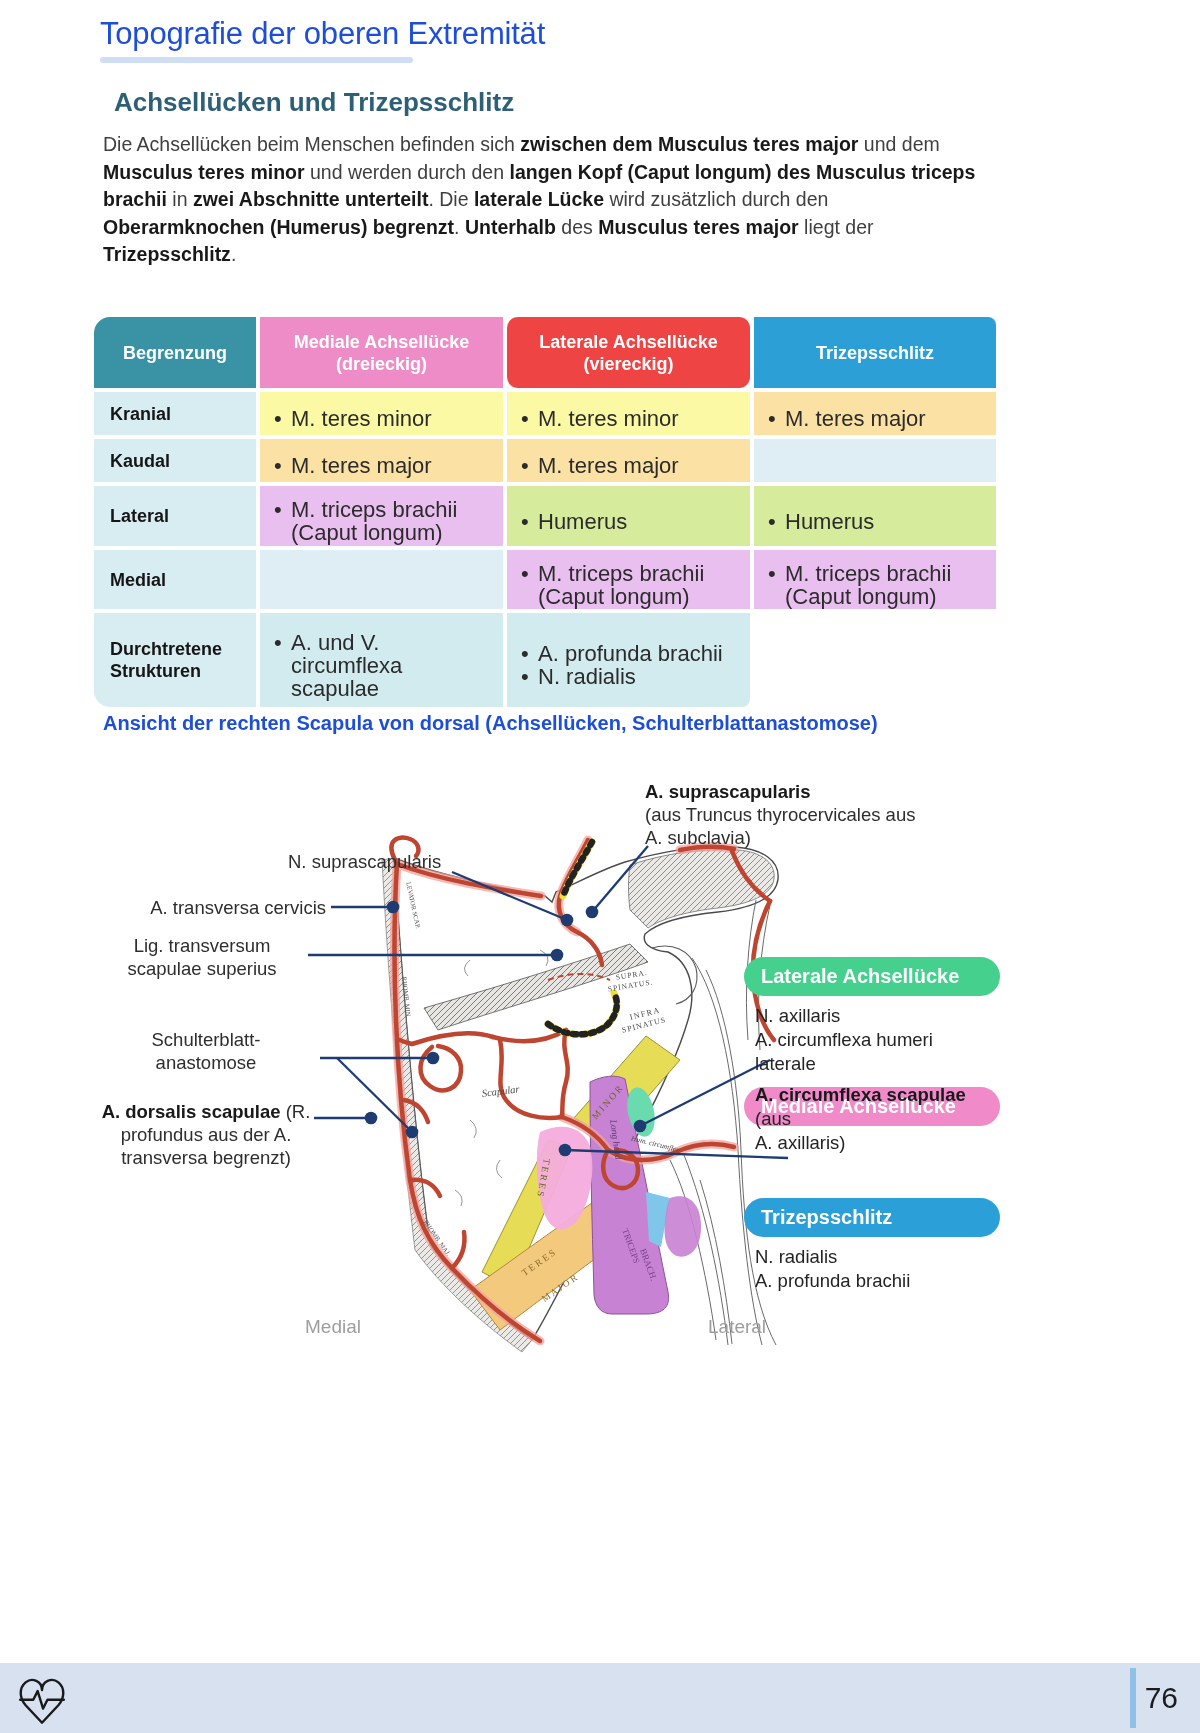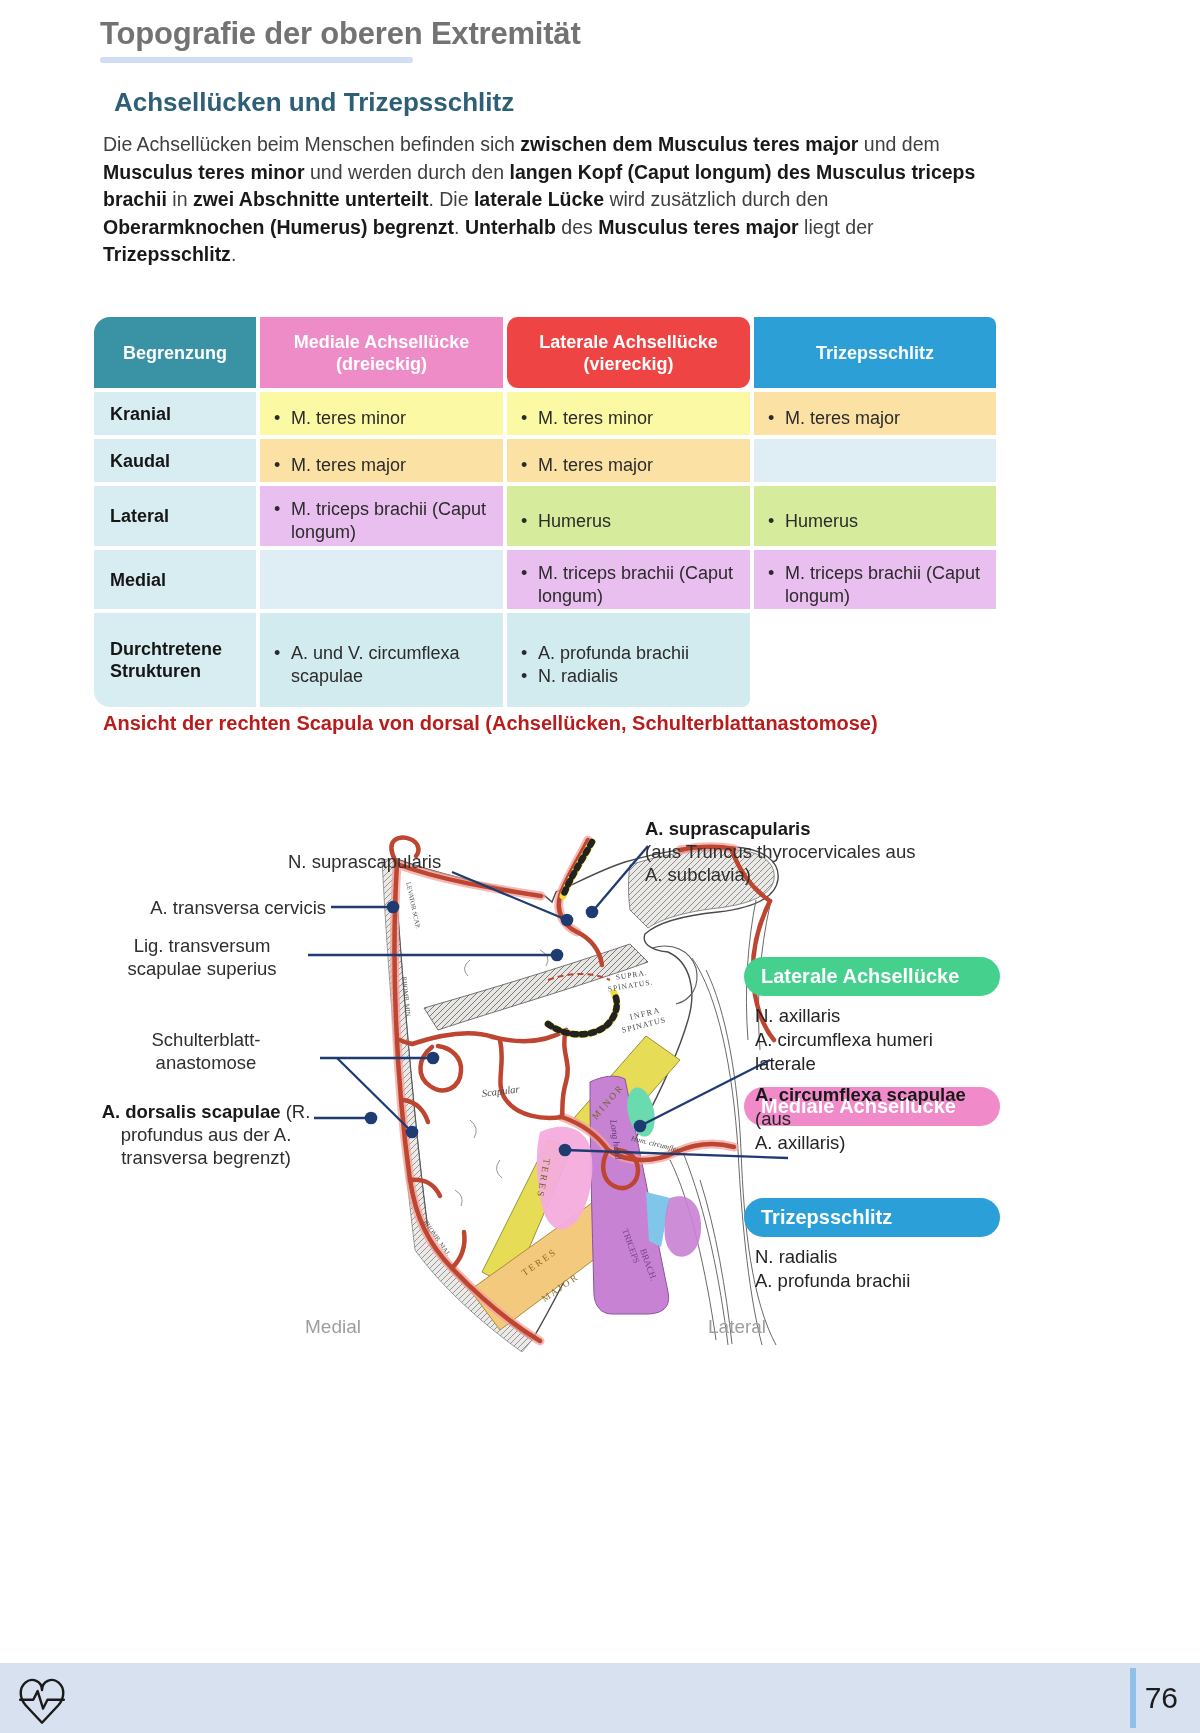--- a/index.html
+++ b/index.html
@@ -2,50 +2,50 @@
 <html style="--heading: #2D6076; --underline: #CFDDF5; --cellYellow: #FBF9A3; --cellOrange: #FBE2A4; --cellPurple: #E9BFEF; --cellGreen: #D6EB9B; --cellCyan: #D2EBEE; --cellBlank: #DFEEF4; --labelCell: #D8EDF2; --pillGreen: #45D08E; --pillPink: #F08AC9; --pillBlue: #2BA0D8; --leader: #1E3C72; --artery: #BE4530; --arteryGlow: #F2A39E; --nerveYellow: #F2DE39; --muscleYellow: #E7DC55; --muscleTan: #F3C97D; --musclePurple: #C882D3; --gapPink: #F4ACDE; --gapTeal: #69DBAF; --gapBlue: #7FC6EA; --footer: #D8E1F0; --footerAccent: #8FC0E5;"><head>
 <meta charset="utf-8">
 <style>
   html,body{margin:0;padding:0;}
   body{width:1200px;height:1733px;position:relative;background:#ffffff;
        font-family:"Liberation Sans",sans-serif;overflow:hidden;}
   .abs{position:absolute;}
   .b{font-weight:700;color:#191919;}
 
   
-  #page-title{left:100px;top:16px;font-size:31px;font-weight:700;color:#737373;letter-spacing:-.2px;}
+  #page-title{left:100px;top:16px;font-size:31px;font-weight:400;color:#1d4ed8;letter-spacing:-.2px;}
   #title-underline{left:100px;top:57px;width:313px;height:6px;border-radius:3px;background:var(--underline);}
   #section-heading{left:114px;top:87px;font-size:26px;font-weight:700;color:var(--heading);}
 
   
   #intro{left:103px;top:131px;width:884px;font-size:19.5px;line-height:27.5px;color:#3f3f3f;}
 
   
   #topo-table{left:94px;top:317px;width:902px;display:grid;
       grid-template-columns:162px 243px 243px 242px;
       grid-template-rows:71px 43px 43px 60px 59px 94px;
       gap:4px;background:#ffffff;}
   .th{color:#ffffff;font-weight:700;font-size:18px;line-height:22px;display:flex;
       align-items:center;justify-content:center;text-align:center;padding:0 10px;}
   .th.first{border-top-left-radius:16px;justify-content:center;}
   .th.last{border-top-right-radius:8px;}
   .rl{background:var(--labelCell);font-weight:700;font-size:18px;color:#161616;
       display:flex;flex-direction:column;justify-content:center;padding-left:16px;line-height:22px;}
   .rl.last{border-bottom-left-radius:16px;}
-  .td{font-size:18px;line-height:23px;color:#2b2b2b;display:flex;flex-direction:column;
+  .td{font-size:22px;line-height:23px;color:#2b2b2b;display:flex;flex-direction:column;
       justify-content:center;padding:16px 10px 6px 14px;}
   .td.last-col-last-row{border-bottom-right-radius:8px;}
   .item{padding-left:17px;}
   .bul{display:inline-block;width:17px;margin-left:-17px;}
   .bg-yellow{background:var(--cellYellow);} .bg-orange{background:var(--cellOrange);}
   .bg-purple{background:var(--cellPurple);} .bg-green{background:var(--cellGreen);}
   .bg-cyan{background:var(--cellCyan);}     .bg-blank{background:var(--cellBlank);}
 
   
-  #figure-title{left:103px;top:712px;font-size:20px;font-weight:700;color:#b91c1c;}
+  #figure-title{left:103px;top:712px;font-size:20px;font-weight:700;color:#1d4ed8;}
   #illustration{left:280px;top:795px;width:510px;height:560px;z-index:1;}
   #leader-overlay{left:0;top:795px;width:1200px;height:560px;z-index:2;pointer-events:none;}
   .fig-label{z-index:3;font-size:18.5px;line-height:23px;color:#2e2e2e;}
   .pill{z-index:3;left:744px;width:256px;height:39px;border-radius:20px;color:#fff;
         font-size:20px;font-weight:700;display:flex;align-items:center;padding-left:17px;box-sizing:border-box;}
   .pill-green{background:var(--pillGreen);} .pill-pink{background:var(--pillPink);} .pill-blue{background:var(--pillBlue);}
   .pill-text{z-index:3;left:755px;width:250px;font-size:18.5px;line-height:24px;color:#242424;}
   .orient{z-index:3;font-size:19px;color:#9e9e9e;}
 
   
@@ -298,18 +298,18 @@
     </div>
     <div class="abs fig-label" style="left: 116px; top: 1028px; width: 180px; text-align: center;">
       <div><span>Schulterblatt-</span></div>
       <div><span>anastomose</span></div>
     </div>
     <div class="abs fig-label" style="left: 94px; top: 1100px; width: 224px; text-align: center;">
       <div><span class="b">A. dorsalis scapulae</span><span> (R.</span></div>
       <div><span>profundus aus der A.</span></div>
       <div><span>transversa begrenzt)</span></div>
     </div>
-    <div class="abs fig-label" style="left: 645px; top: 817px; width: 300px; text-align: left;">
+    <div class="abs fig-label" style="left: 645px; top: 780px; width: 300px; text-align: left;">
       <div><span class="b">A. suprascapularis</span></div>
       <div><span>(aus Truncus thyrocervicales aus</span></div>
       <div><span>A. subclavia)</span></div>
     </div>
   </div>
 
 </body></html>

